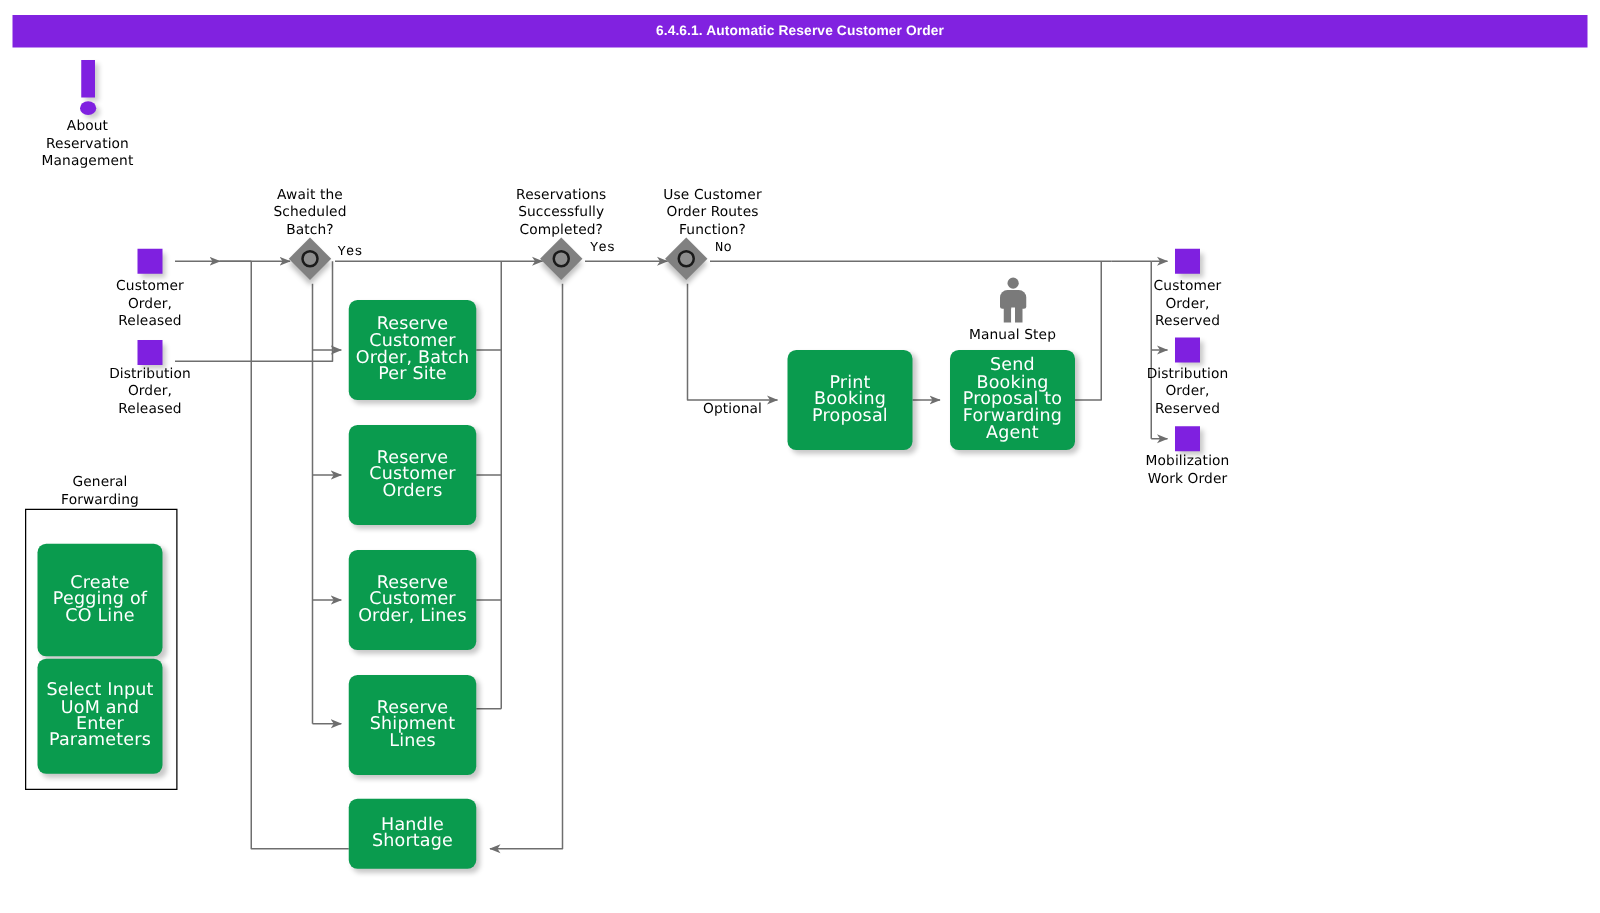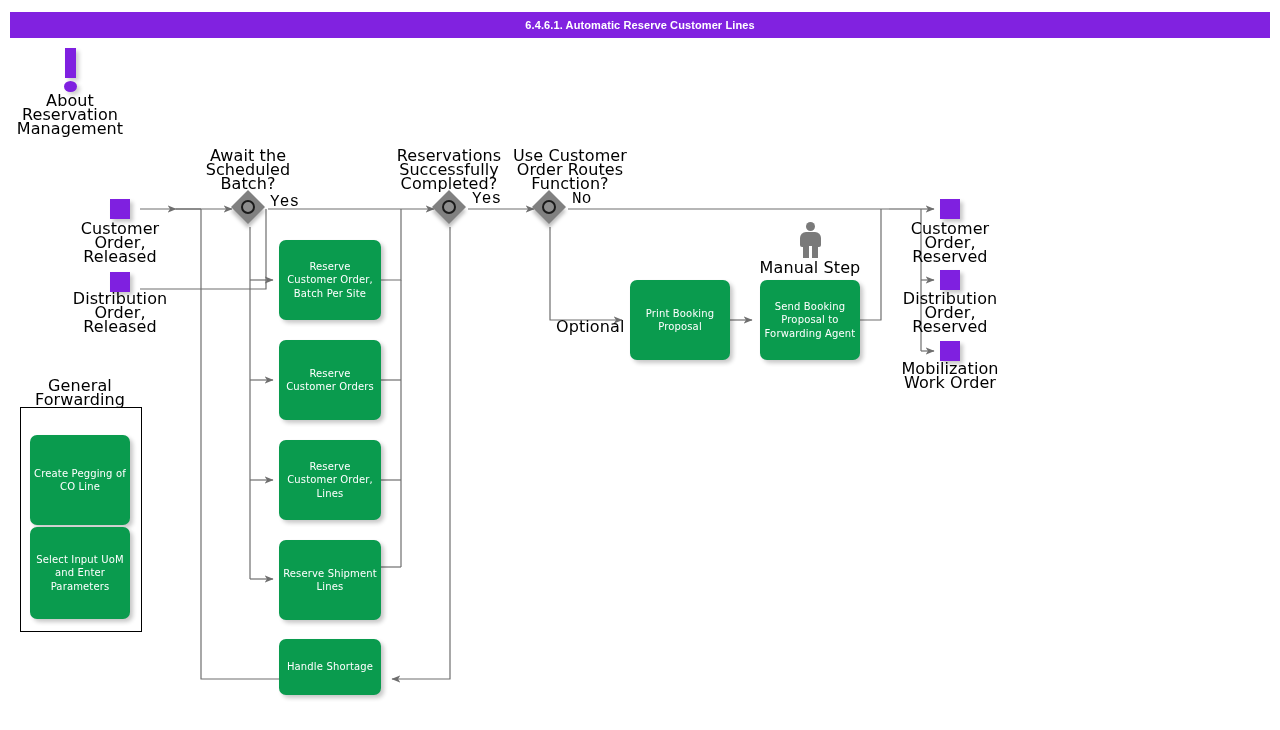--- a/index.html
+++ b/index.html
@@ -20,21 +20,21 @@
     letter-spacing:0.1px;
   }
 
   
   #wires{position:absolute;left:0;top:0;width:1280px;height:730px;}
 
   
   .proc{
     position:absolute;background:#0a9b4e;border-radius:7px;
     box-shadow:3px 3px 4px rgba(0,0,0,0.22);
-    color:#ffffff;font-size:10px;line-height:13.4px;
+    color:#ffffff;font-size:14px;line-height:13.4px;
     display:flex;align-items:center;justify-content:center;
     text-align:center;letter-spacing:0.15px;
     box-sizing:border-box;padding:2px 4px;
   }
 
   
   .sq{
     position:absolute;width:20px;height:20px;background:#7f20e0;
     box-shadow:3px 3px 4px rgba(0,0,0,0.22);
   }
@@ -47,21 +47,21 @@
     box-shadow:3px 3px 4px rgba(0,0,0,0.25);
   }
   .dia .ring{
     position:absolute;left:9px;top:9px;width:14px;height:14px;
     border:2.4px solid #1a1a1a;border-radius:50%;
     background:#8d8d8d;box-sizing:border-box;
   }
 
   
   .lbl{
-    position:absolute;font-size:16px;line-height:14.2px;color:#000000;
+    position:absolute;font-size:11px;line-height:14.2px;color:#000000;
     text-align:center;letter-spacing:0.1px;white-space:pre-line;
   }
   .lbl.left{text-align:left;font-family:Liberation Mono, monospace;}
 
   
   .infoicon{position:absolute;width:22px;height:44px;}
   .infoicon .bar{
     position:absolute;left:5px;top:0;width:11px;height:30px;
     background:#7f20e0;box-shadow:3px 3px 4px rgba(0,0,0,0.20);
   }
@@ -88,21 +88,21 @@
   
   .frame{
     position:absolute;border:1.4px solid #000000;background:transparent;
   }
 </style>
 </head>
 <body>
 
 <div id="canvas">
 
-  <div class="titlebar">6.4.6.1. Automatic Reserve Customer Lines</div>
+  <div class="titlebar">6.4.6.1. Automatic Reserve Customer Order</div>
 
   <svg id="wires" viewBox="0 0 1280 730" xmlns="http://www.w3.org/2000/svg">
     <defs>
       <marker id="ah" markerWidth="9" markerHeight="8" refX="8.4" refY="4" orient="auto" markerUnits="userSpaceOnUse">
         <path d="M0,0.4 L9,4 L0,7.6 L2.4,4 Z" fill="#6e6e6e"></path>
       </marker>
     </defs>
     <g fill="none" stroke="#6e6e6e" stroke-width="1.2" stroke-linejoin="round">
 
       <path d="M140,209 L176,209" marker-end="url(#ah)"></path>

